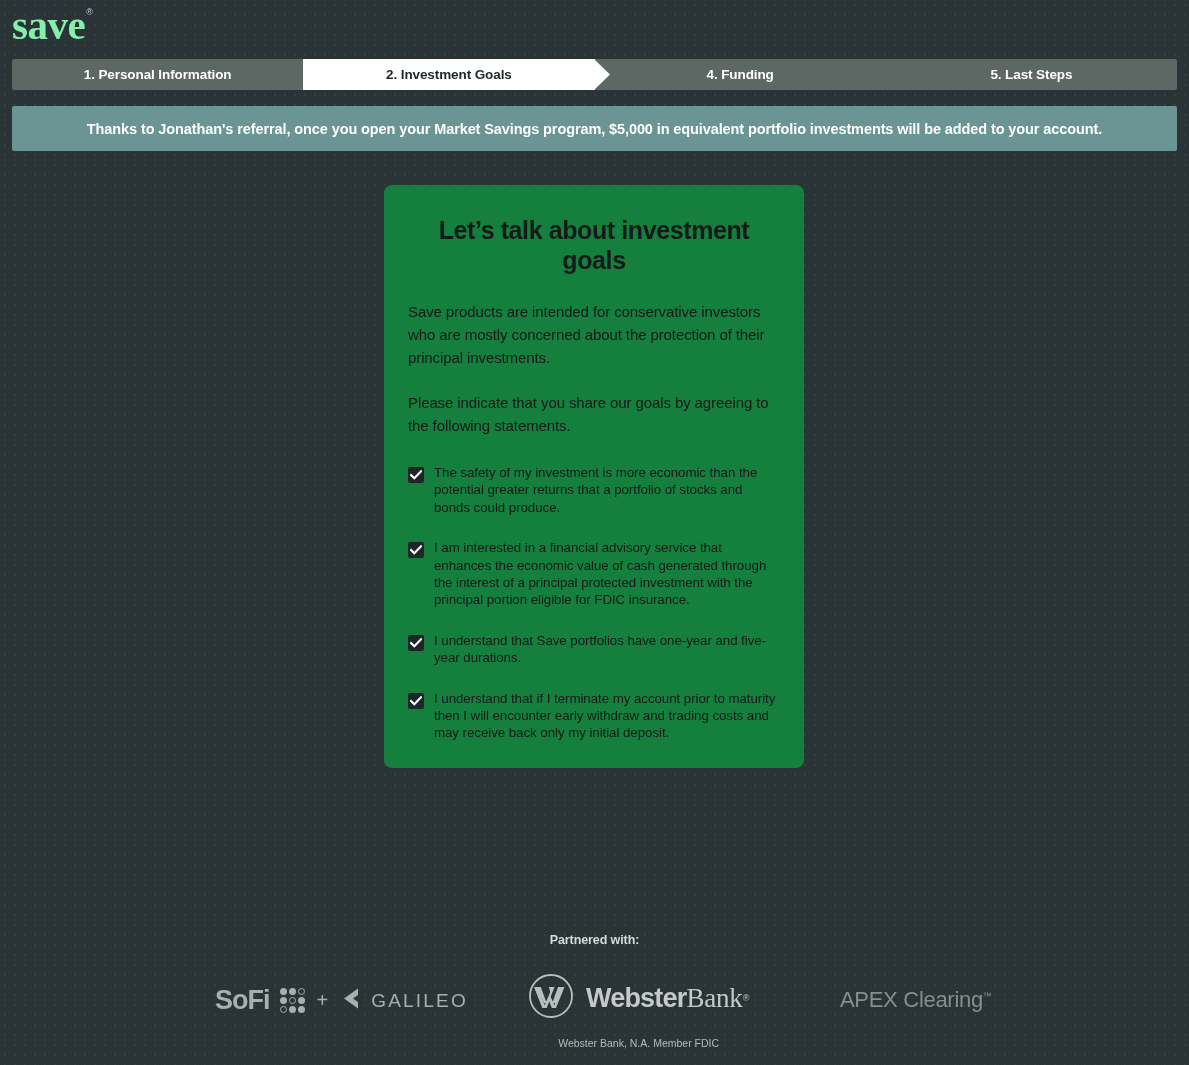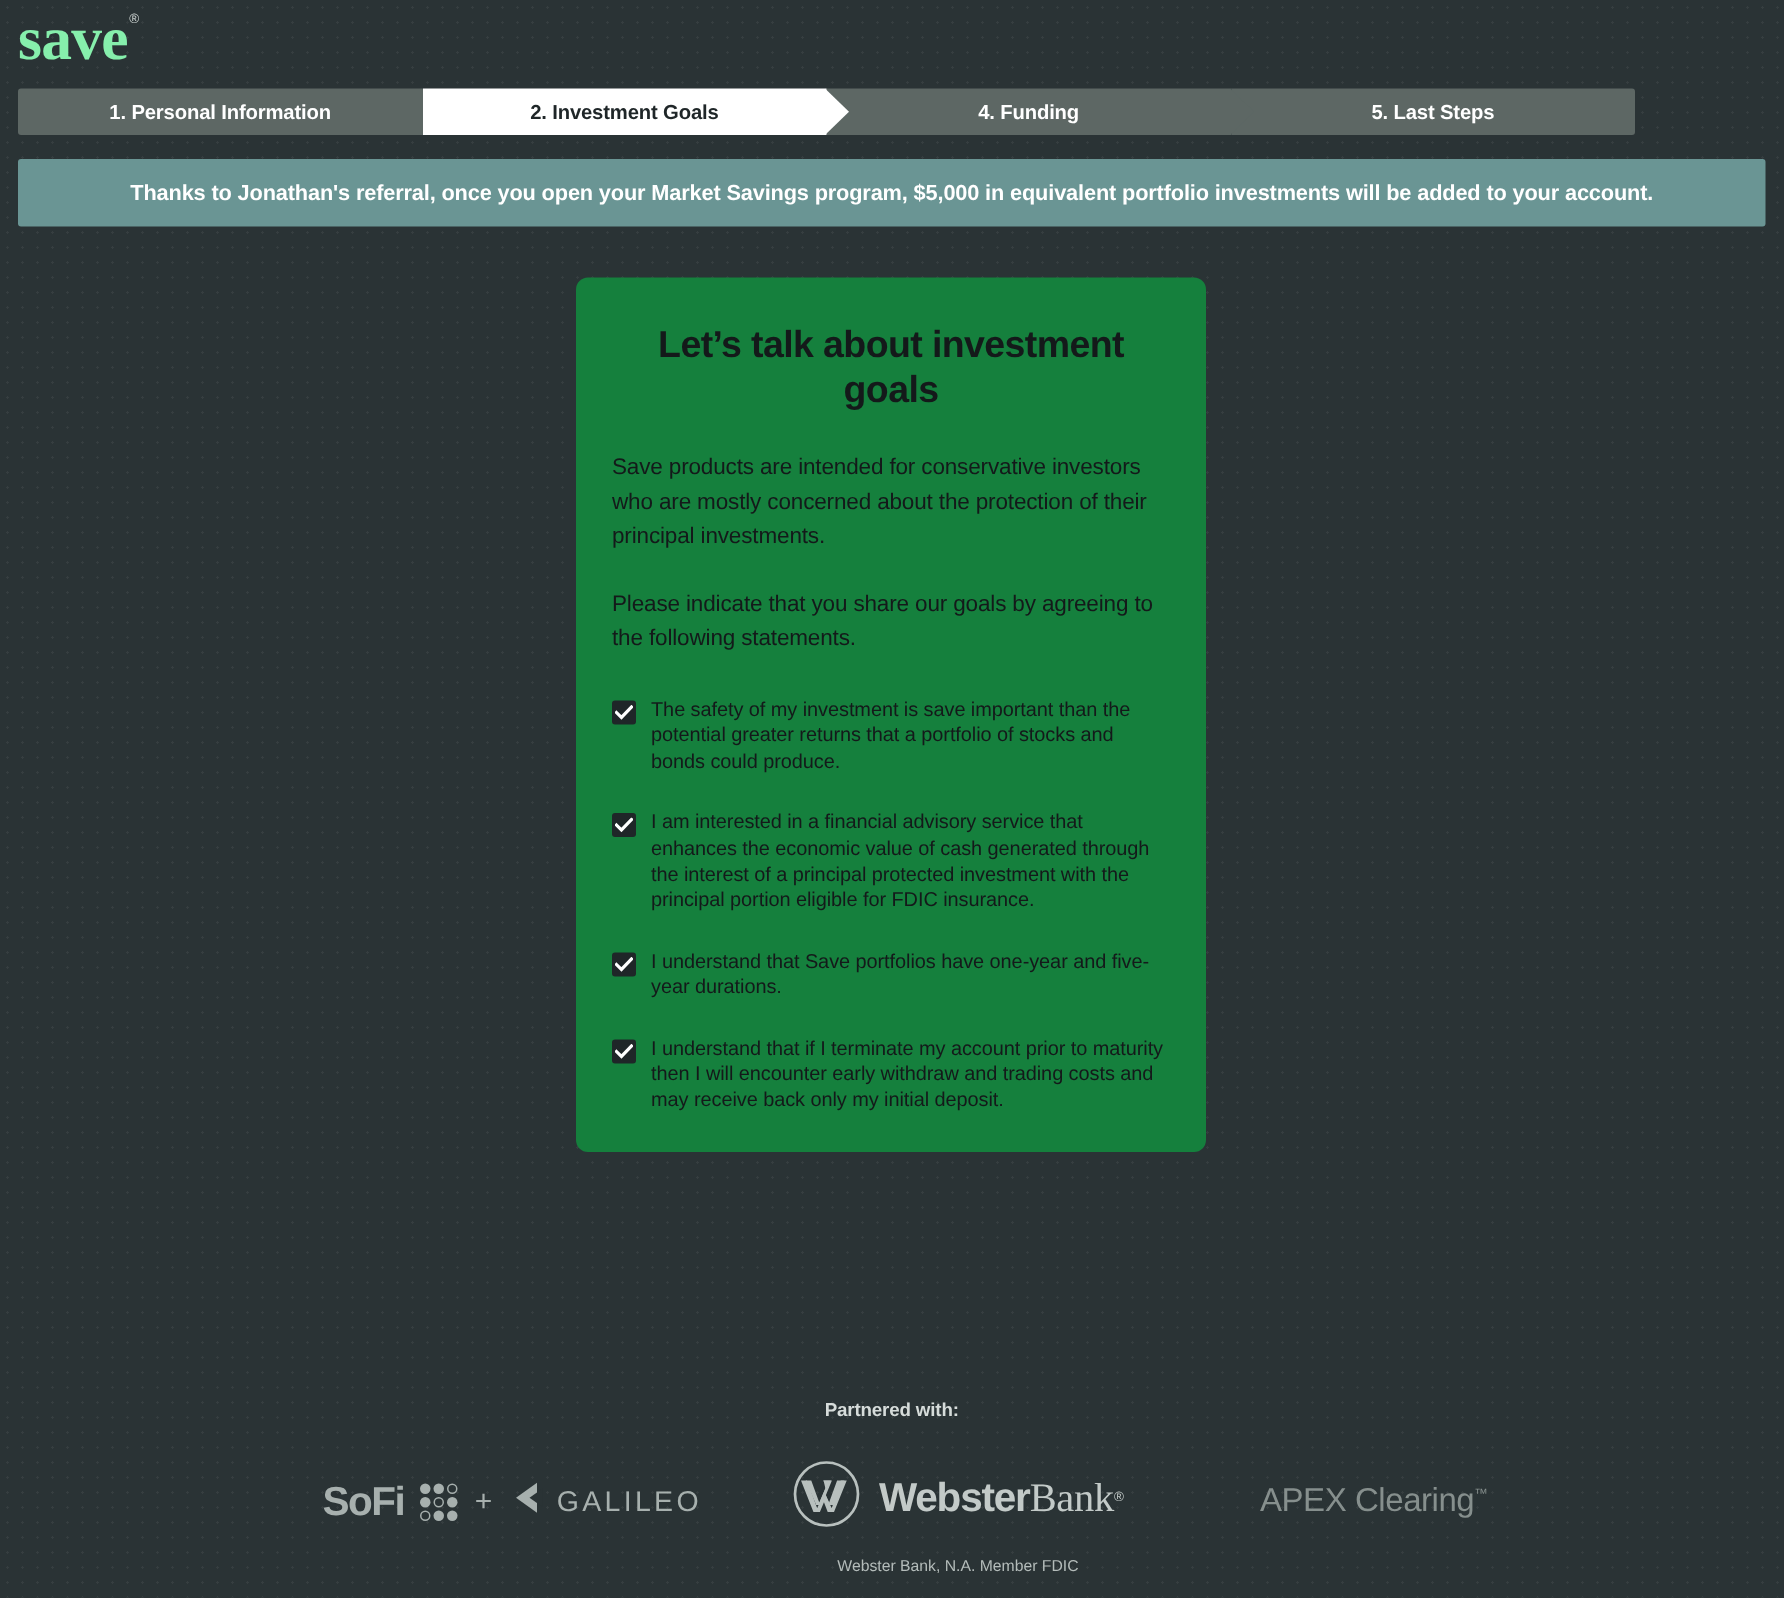--- a/index.html
+++ b/index.html
@@ -42,21 +42,21 @@
     position: relative;
     top: 2px;
     left: 1px;
   }
 
   
   .stepper {
     position: absolute;
     left: 12px;
     top: 59px;
-    width: 1078px;
+    width: 1165px;
     height: 31px;
     display: flex;
   }
   .step {
     position: relative;
     flex: 1 1 0;
     height: 31px;
     background: #5d6764;
     color: #ffffff;
     font-size: 13.5px;
@@ -339,21 +339,21 @@
   <p class="card-para second">Please indicate that you share our goals by agreeing to the following statements.</p>
 
   <div class="checklist">
 
     <div class="check-row">
       <span class="cbox">
         <svg width="12" height="10" viewBox="0 0 12 10">
             <path d="M1 5 L4.3 8.3 L11 1.3" stroke="#ffffff" stroke-width="2.1" fill="none" stroke-linecap="square"></path>
           </svg>
       </span>
-      <span class="check-label">The safety of my investment is save important than the potential greater returns that a portfolio of stocks and bonds could produce.</span>
+      <span class="check-label">The safety of my investment is more economic than the potential greater returns that a portfolio of stocks and bonds could produce.</span>
     </div>
 
     <div class="check-row">
       <span class="cbox">
         <svg width="12" height="10" viewBox="0 0 12 10">
             <path d="M1 5 L4.3 8.3 L11 1.3" stroke="#ffffff" stroke-width="2.1" fill="none" stroke-linecap="square"></path>
           </svg>
       </span>
       <span class="check-label">I am interested in a financial advisory service that enhances the economic value of cash generated through the interest of a principal protected investment with the principal portion eligible for FDIC insurance.</span>
     </div>

